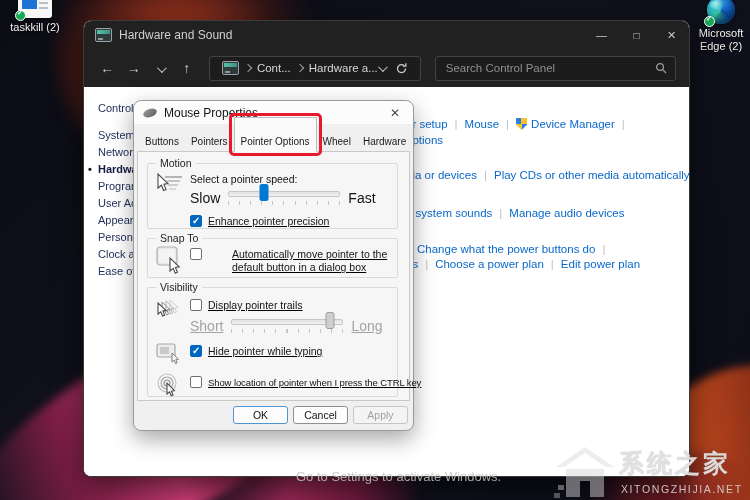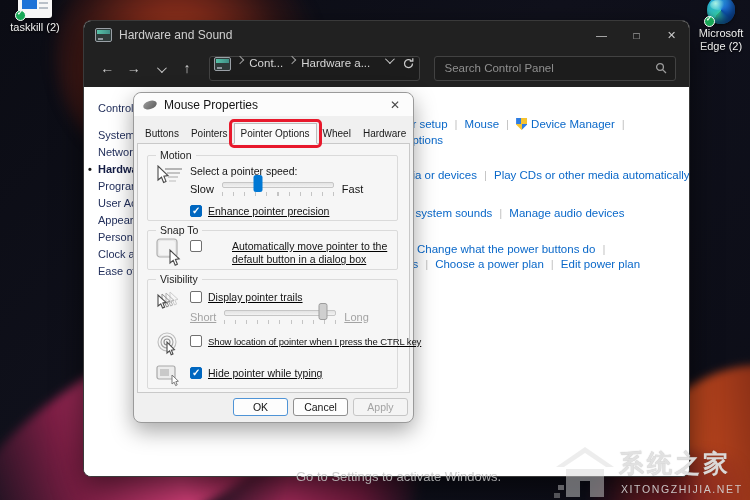--- a/index.html
+++ b/index.html
@@ -52,21 +52,21 @@
   .app-ico::after{content:"";position:absolute;left:2px;bottom:1px;width:5px;height:2px;background:#8f979e;}
   .title-text{font-size:12px;color:#cfcfcf;}
   .win-ctrls{margin-left:auto;display:flex;height:100%;}
   .win-btn{width:35px;height:100%;display:flex;align-items:center;justify-content:center;color:#c9c9c9;font-size:11px;}
   .win-btn.max{font-size:10px;}
   .toolbar{height:38px;background:#212121;display:flex;align-items:center;flex:none;padding:0 13px;gap:6px;}
   .nav-a{color:#d0d0d0;font-size:14px;width:22px;text-align:center;}
   .chev{display:inline-block;width:6px;height:6px;border-right:1.5px solid #c9c9c9;border-bottom:1.5px solid #c9c9c9;transform:rotate(45deg) translateY(-2px);}
   .chev-r{display:inline-block;width:5px;height:5px;border-right:1.3px solid #9f9f9f;border-bottom:1.3px solid #9f9f9f;transform:rotate(-45deg);margin:0 6px;}
   .addr{margin-left:6px;width:224px;height:25px;background:#1c1c1c;border:1px solid #424242;border-radius:3px;
-    display:flex;padding:0 4px;box-sizing:border-box;}
+    display:flex;align-items:center;padding:0 12px;box-sizing:border-box;}
   .addr .crumb{font-size:11.5px;color:#d6d6d6;white-space:nowrap;}
   .addr .sp{flex:1;}
   .search{margin-left:8px;width:258px;height:25px;background:#1c1c1c;border:1px solid #424242;border-radius:3px;
     display:flex;align-items:center;padding:0 8px;box-sizing:border-box;}
   .search input{flex:1;background:transparent;border:none;outline:none;color:#c9c9c9;font-size:11.5px;font-family:"Liberation Sans",sans-serif;}
   .search input::placeholder{color:#8f8f8f;}
   .win-content{flex:1;background:#ffffff;position:relative;overflow:hidden;}
 
   
   .sidebar{position:absolute;left:14px;top:13px;width:118px;font-size:11px;color:#23305c;line-height:17px;}
@@ -76,41 +76,41 @@
   .sb-item.active::before{content:"•";position:absolute;left:-10px;color:#111;}
 
   
   .link-row{position:absolute;left:322px;font-size:11.5px;color:#0a68c9;white-space:nowrap;display:flex;align-items:center;}
   .link-row .sep{color:#c2c2c2;margin:0 7px;}
   .shield{display:inline-block;width:11px;height:12px;margin-right:4px;vertical-align:-2px;
     background:conic-gradient(from 0deg,#f5c331 0 25%,#2f7de1 0 50%,#f5c331 0 75%,#2f7de1 0 100%);
     clip-path:polygon(0 0,100% 0,100% 55%,50% 100%,0 55%);}
 
   
-  #dlg{position:absolute;left:133px;top:92px;width:281px;height:331px;z-index:4;
+  #dlg{position:absolute;left:133px;top:100px;width:281px;height:331px;z-index:4;
     background:#f0f0f0;border:1px solid #9a9a9a;border-radius:8px;box-sizing:border-box;
     box-shadow:0 8px 22px rgba(0,0,0,.35);display:flex;flex-direction:column;overflow:visible;}
   .dlg-title{height:23px;flex:none;display:flex;align-items:center;padding:0 9px;background:#fcfcfc;border-radius:8px 8px 0 0;}
   .mouse-ico{width:14px;height:8px;border-radius:50%;background:linear-gradient(145deg,#9a9a9a,#5c5c5c);transform:rotate(-18deg);}
   .dlg-title-text{font-size:12px;color:#141414;margin-left:7px;}
   .dlg-close{margin-left:auto;color:#4a4a4a;font-size:12px;width:18px;text-align:center;}
   .dlg-tabs{flex:none;display:flex;align-items:flex-end;padding:7px 0 0 5px;position:relative;height:20px;}
   .tab{font-size:10px;color:#1a1a1a;padding:3px 5px;border:1px solid transparent;white-space:nowrap;position:relative;}
-  .tab.active{background:#fafafa;border-color:#bdbdbd;border-bottom-color:#fafafa;z-index:3;margin-bottom:-1px;padding:4px 6px 4px;}
+  .tab.active{background:#fafafa;border-color:#bdbdbd;border-bottom-color:#fafafa;z-index:3;margin-bottom:-1px;padding:18px 6px 4px;}
   .red-annotation{position:absolute;inset:-5px -6px;border:3px solid #e8192c;border-radius:5px;pointer-events:none;z-index:6;}
   .tab-panel{flex:none;margin:0 3px;height:250px;background:#f6f6f6;border:1px solid #c9c9c9;position:relative;z-index:1;
     padding:8px 7px 0;box-sizing:border-box;}
   .group{border:1px solid #dadada;border-radius:2px;position:relative;margin:3px 4px 9px 2px;padding:9px 8px 6px;box-sizing:border-box;}
   .legend{position:absolute;top:-7px;left:8px;background:#f6f6f6;padding:0 4px;font-size:10.5px;color:#1c1c1c;}
   .grow{display:flex;}
   .icol{width:34px;flex:none;}
   .rcol{flex:1;min-width:0;}
   .dlg-label{font-size:10.5px;color:#141414;}
   .slider-row{display:flex;align-items:center;margin-top:5px;}
-  .slider-row .end{font-size:11px;color:#141414;}
+  .slider-row .end{font-size:14px;color:#141414;}
   .slider-row.disabled .end{color:#a3a3a3;text-decoration:underline;}
   .track-wrap{width:112px;margin:0 8px;position:relative;}
   .track{height:4px;border:1px solid #c6c6c6;border-radius:2px;background:linear-gradient(#e3e3e3,#f2f2f2);}
   .thumb{position:absolute;top:-7px;width:9px;height:17px;border-radius:2.5px;background:#0078d4;transform:translateX(-50%);}
   .thumb.disabled{background:#cfcfcf;border:1px solid #9d9d9d;box-sizing:border-box;}
   .ticks{height:4px;margin-top:4px;background:repeating-linear-gradient(to right,#c4c4c4 0 1px,transparent 1px 11.1px);}
   .cb-row{display:flex;align-items:flex-start;margin-top:8px;text-decoration:underline;}
   .cb{width:12px;height:12px;flex:none;border:1px solid #707070;border-radius:2px;background:#fff;position:relative;box-sizing:border-box;}
   .cb.on{background:#0067c0;border-color:#0067c0;}
   .cb.on::after{content:"✓";position:absolute;left:1px;top:-1.5px;color:#fff;font-size:10px;font-weight:bold;}
@@ -336,48 +336,48 @@
             <span class="end">Short</span>
             <div class="track-wrap">
               <div class="track"></div>
               <div class="thumb disabled" style="left: 88%;"></div>
               <div class="ticks"></div>
             </div>
             <span class="end">Long</span>
           </div>
         </div>
       </div>
+      <div class="grow" style="margin-top:9px;">
+        <div class="icol">
+          <svg class="mini" width="28" height="22" viewBox="0 0 28 22">
+            <rect x="1" y="1" width="18" height="13" rx="2" fill="#ececec" stroke="#a8a8a8" stroke-width="1.2"></rect>
+            <rect x="4" y="4" width="9" height="7" fill="#c9c9c9"></rect>
+            <path d="M16 10 L16 19 L18.2 17.2 L19.6 20.6 L21.2 19.9 L19.8 16.6 L22.4 16.2 Z" fill="#fff" stroke="#7a7a7a" stroke-width="1"></path>
+          </svg>
+        </div>
+        <div class="rcol">
+          <div class="cb-row" style="margin-top:2px;">
+            <span class="cb on"></span>
+            <span class="cb-label">Hide pointer while typing</span>
+          </div>
+        </div>
+      </div>
       <div class="grow" style="margin-top:8px;">
         <div class="icol">
           <svg class="mini" width="28" height="24" viewBox="0 0 28 24">
             <circle cx="11" cy="10" r="9" fill="none" stroke="#bdbdbd" stroke-width="1.1"></circle>
             <circle cx="11" cy="10" r="6" fill="none" stroke="#a5a5a5" stroke-width="1.1"></circle>
             <circle cx="11" cy="10" r="3" fill="none" stroke="#8e8e8e" stroke-width="1.1"></circle>
             <path d="M11 10 L11 21 L13.6 18.9 L15.2 22.8 L17 22 L15.4 18.2 L18.4 17.7 Z" fill="#fff" stroke="#4a4a4a" stroke-width="1.1"></path>
           </svg>
         </div>
         <div class="rcol">
           <div class="cb-row" style="margin-top:3px;">
             <span class="cb"></span>
             <span class="cb-label tight">Show location of pointer when I press the CTRL key</span>
-          </div>
-        </div>
-      </div>
-      <div class="grow" style="margin-top:9px;">
-        <div class="icol">
-          <svg class="mini" width="28" height="22" viewBox="0 0 28 22">
-            <rect x="1" y="1" width="18" height="13" rx="2" fill="#ececec" stroke="#a8a8a8" stroke-width="1.2"></rect>
-            <rect x="4" y="4" width="9" height="7" fill="#c9c9c9"></rect>
-            <path d="M16 10 L16 19 L18.2 17.2 L19.6 20.6 L21.2 19.9 L19.8 16.6 L22.4 16.2 Z" fill="#fff" stroke="#7a7a7a" stroke-width="1"></path>
-          </svg>
-        </div>
-        <div class="rcol">
-          <div class="cb-row" style="margin-top:2px;">
-            <span class="cb on"></span>
-            <span class="cb-label">Hide pointer while typing</span>
           </div>
         </div>
       </div>
     </div>
   </div>
   <div class="dlg-footer">
     <div class="btn ok">OK</div>
     <div class="btn">Cancel</div>
     <div class="btn disabled">Apply</div>
   </div>

